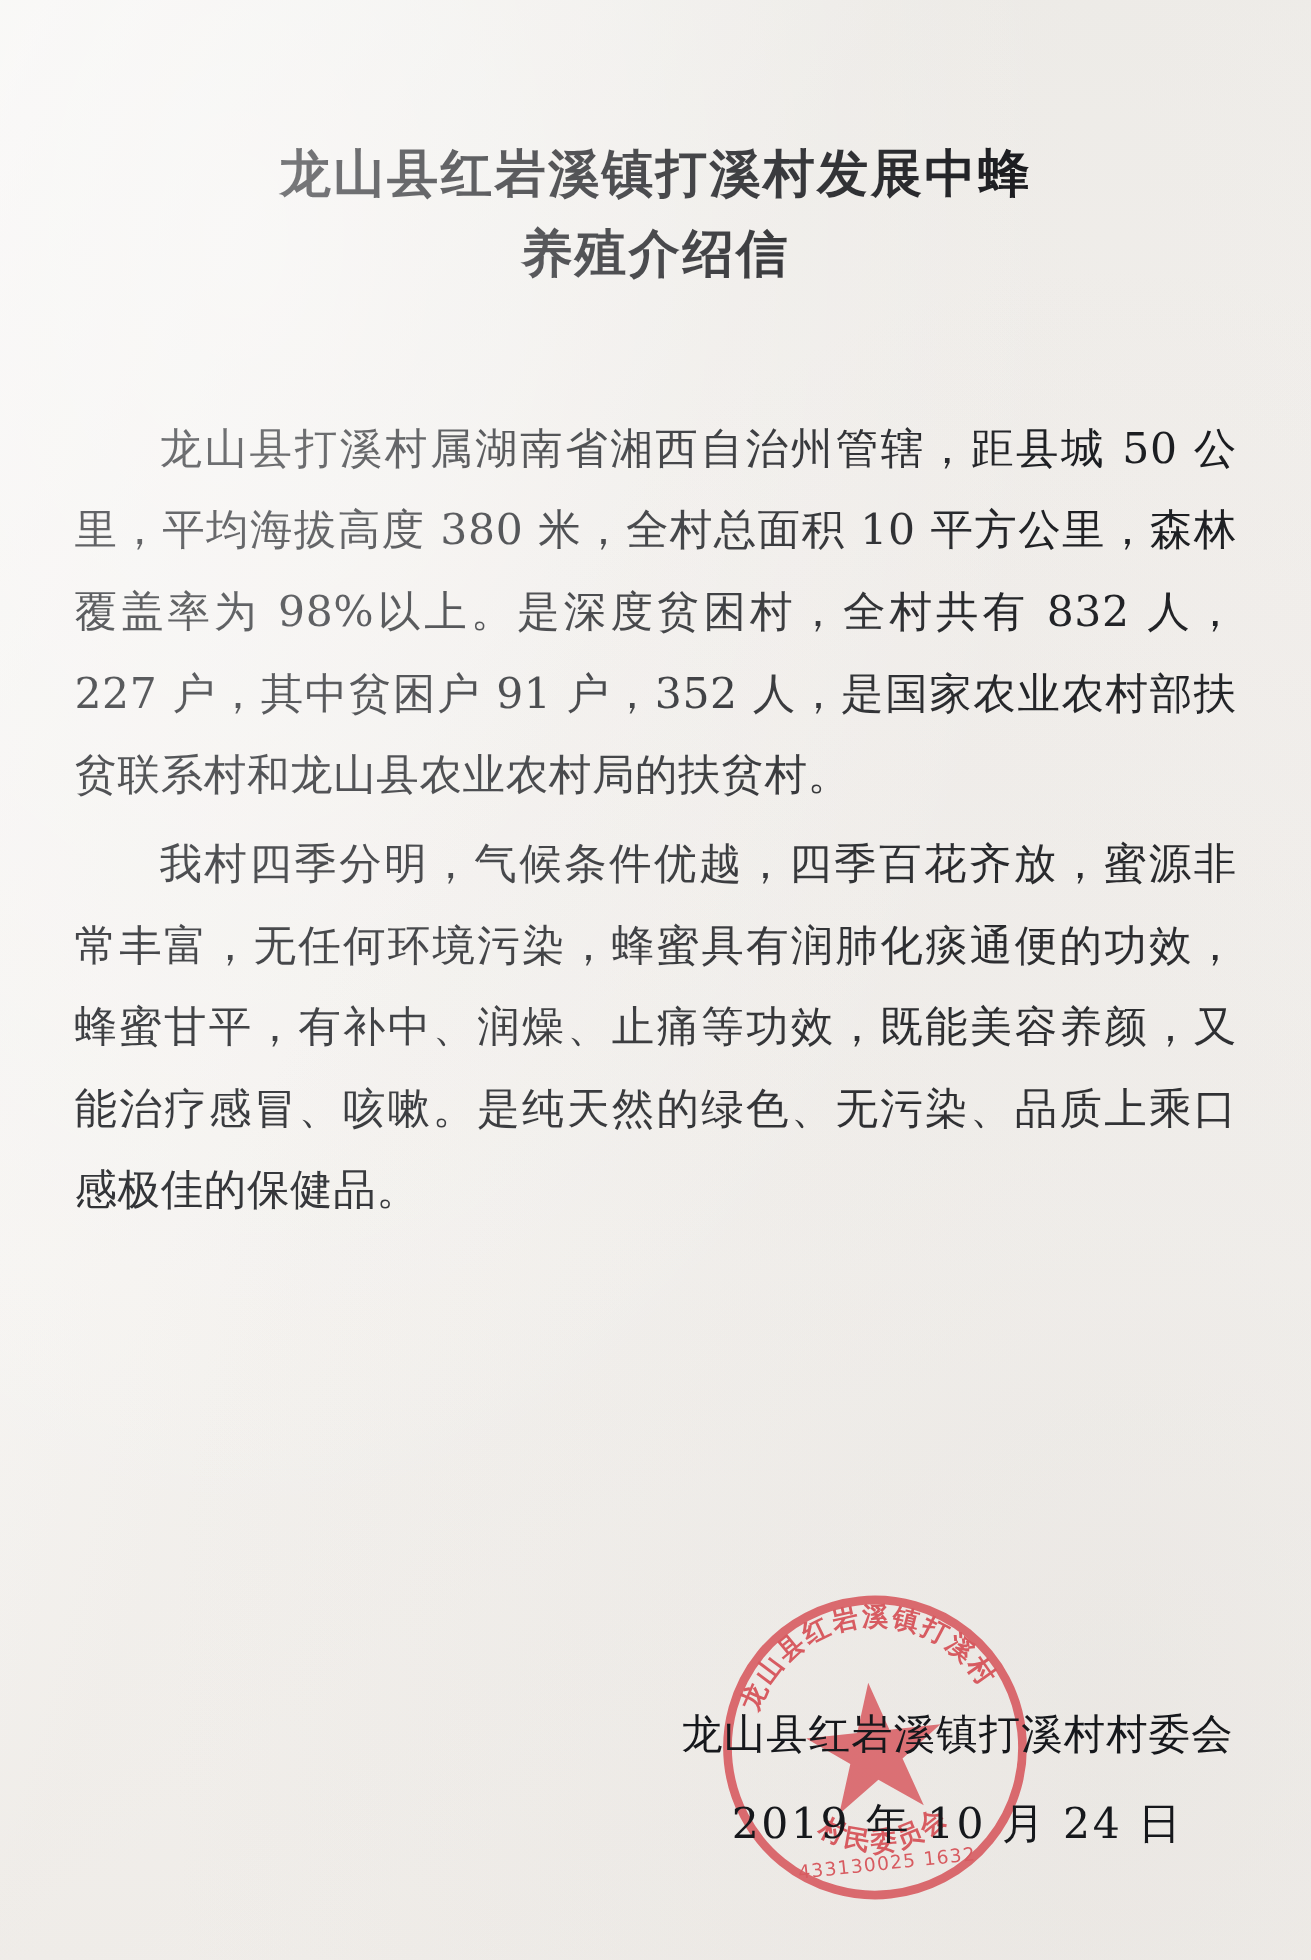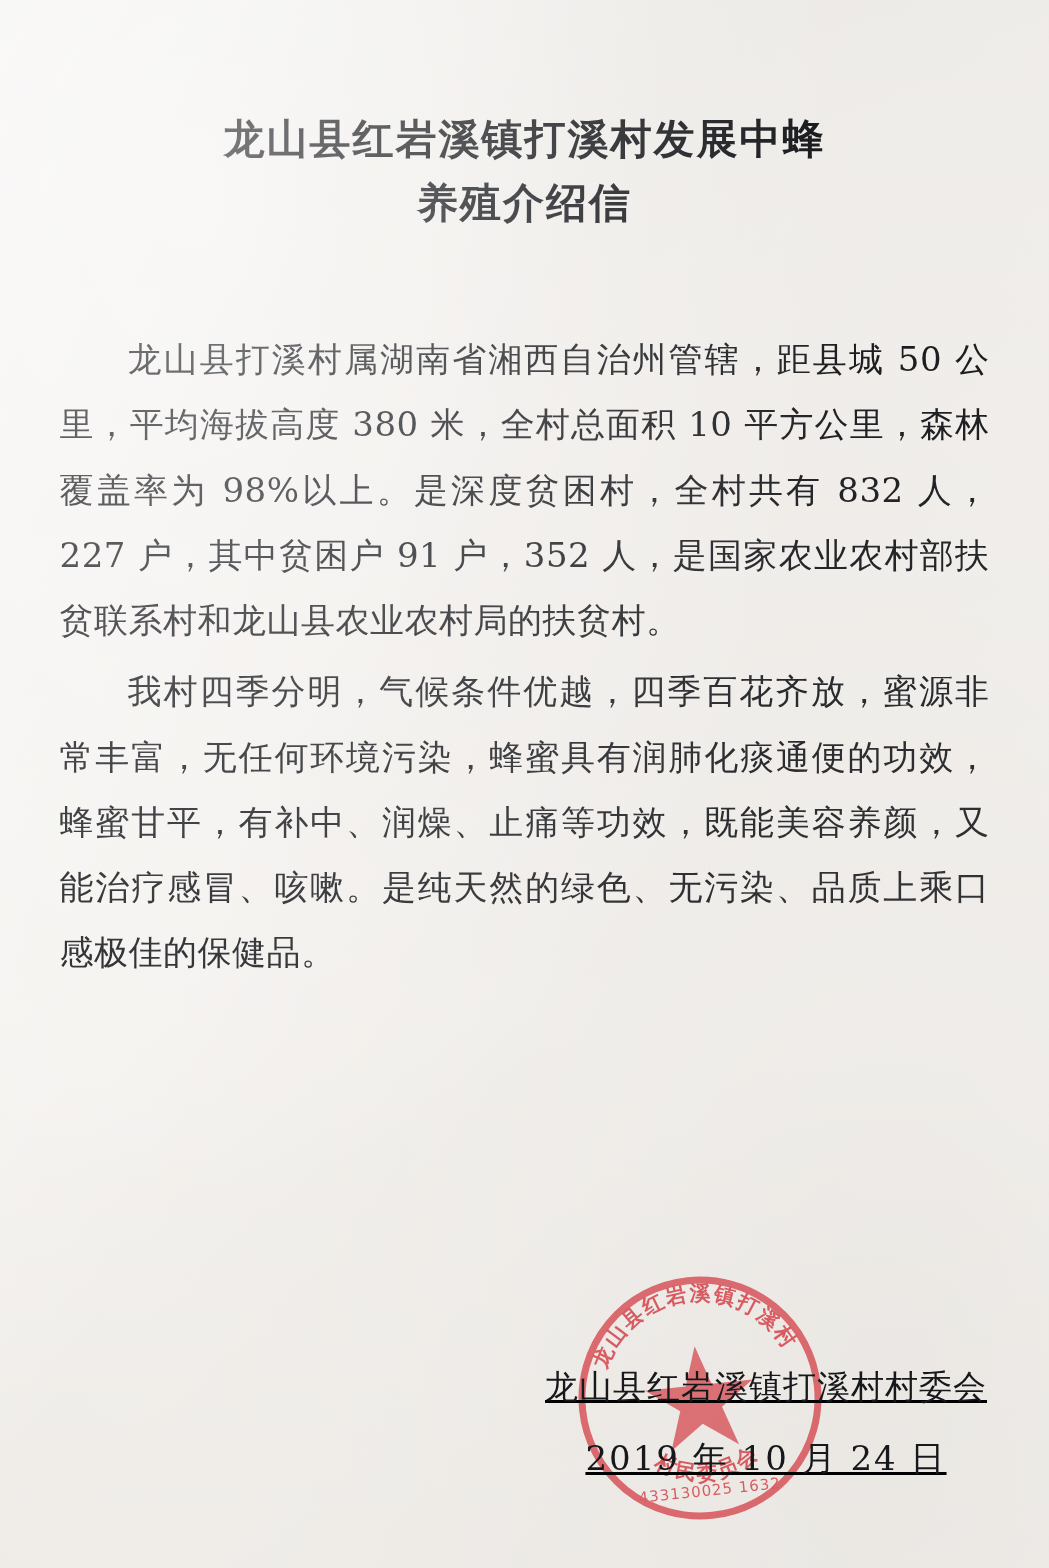--- a/index.html
+++ b/index.html
@@ -62,21 +62,20 @@
     text-indent: 2em;
     color: #16181c;
     font-weight: 500;
   }
   .signature-block {
     position: absolute;
     right: 62px;
     bottom: 86px;
     text-align: center;
     z-index: 3;
-    text-decoration: underline;
   }
   .sign-org {
     font-size: 33px;
     line-height: 1.6;
     letter-spacing: 1px;
     color: #16181c;
     font-weight: 500;
     white-space: nowrap;
   }
   .sign-date {

